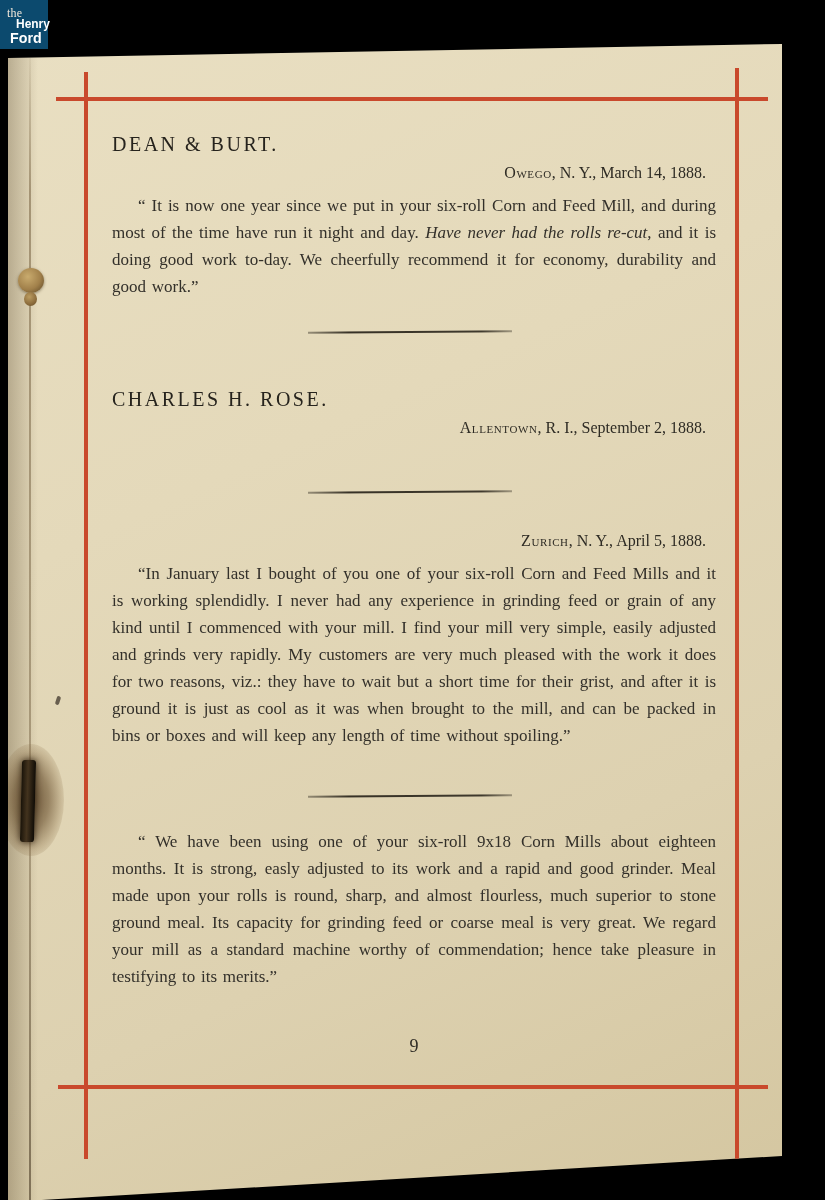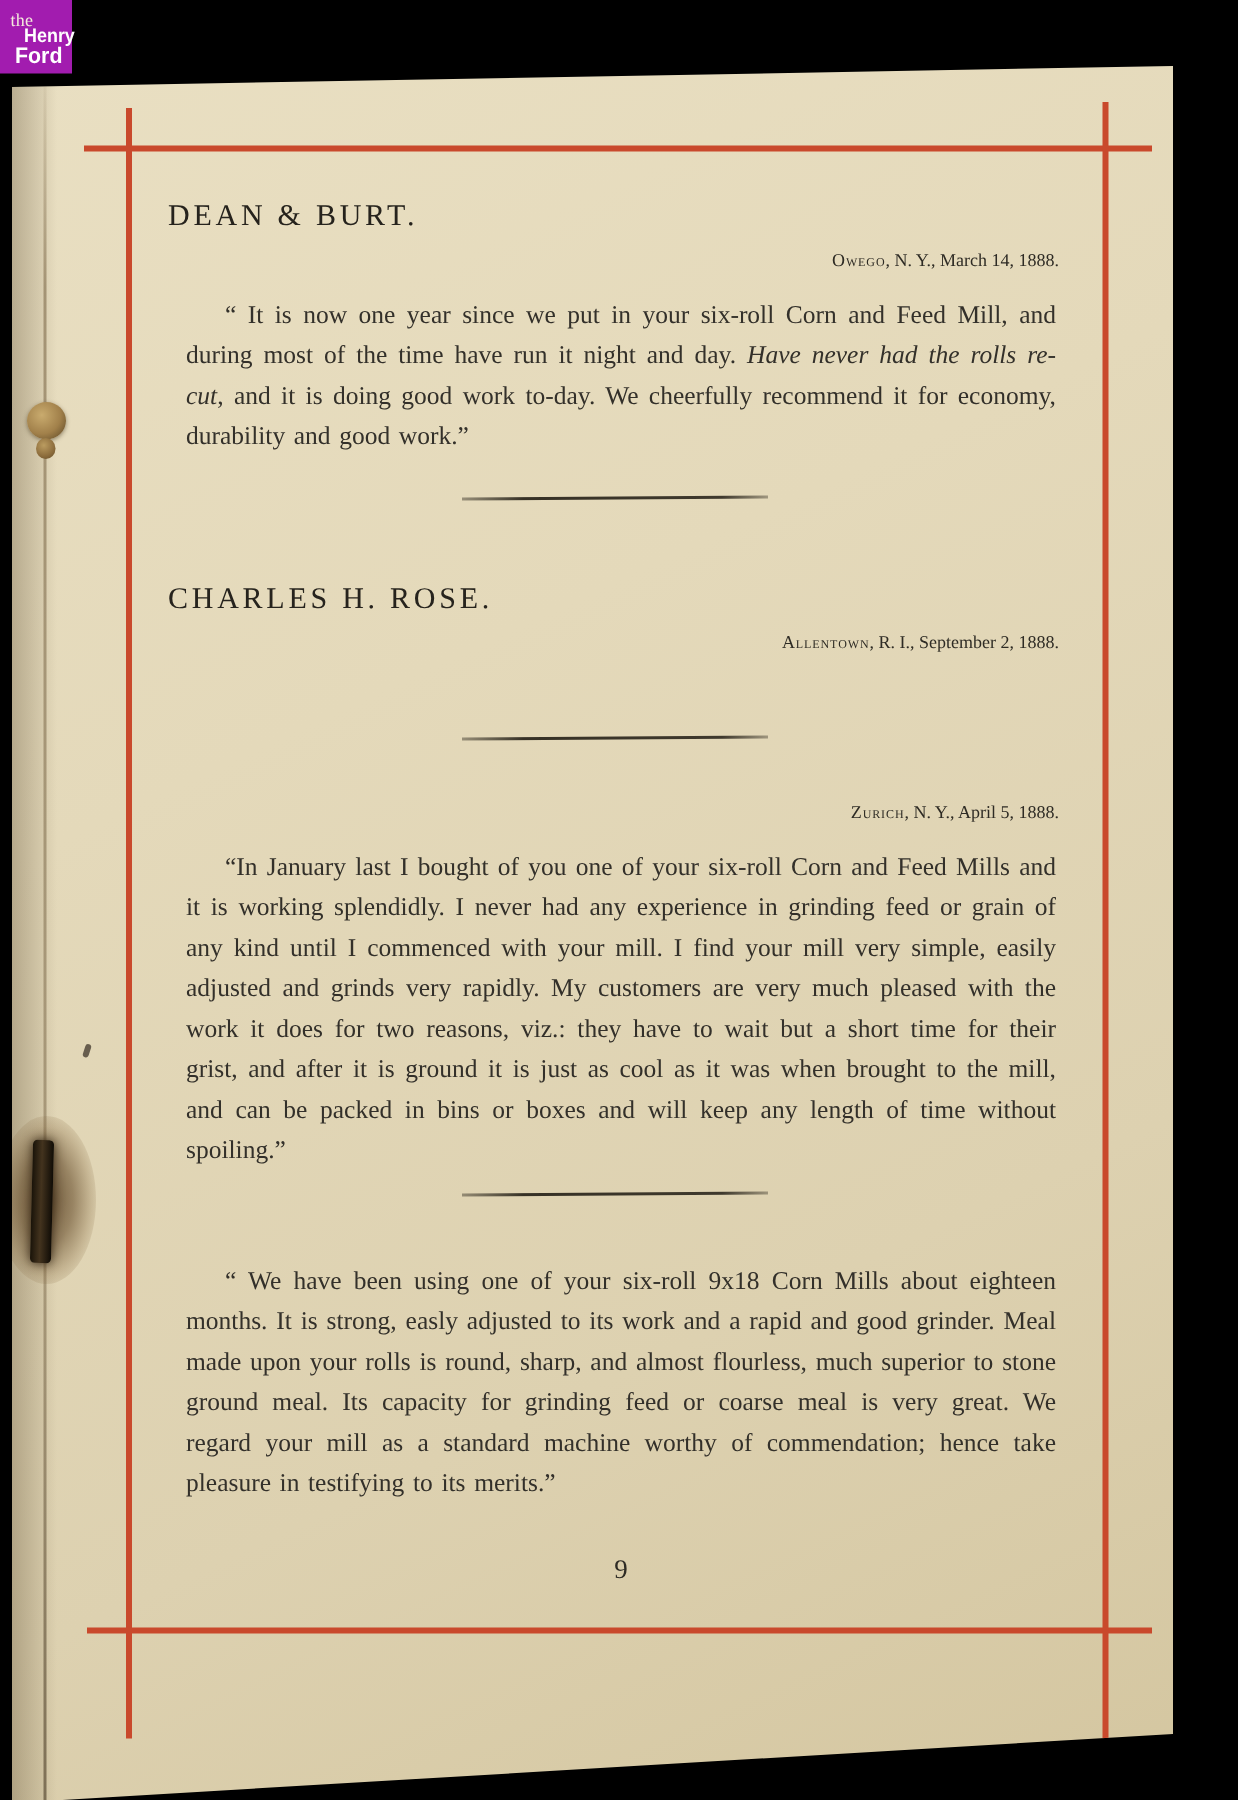--- a/index.html
+++ b/index.html
@@ -8,21 +8,21 @@
     background:#000;
     position:relative;
     overflow:hidden;
     font-family:"Liberation Serif", serif;
   }
 
   
   .thf-logo {
     position:absolute; left:0; top:0;
     width:48px; height:49px;
-    background:#a21caf;
+    background:#0c4a6e;
     z-index:5;
   }
   .thf-logo .the {
     position:absolute; left:7px; top:6px;
     font-family:"Liberation Serif", serif;
     font-size:12px; color:#f3e9dc; letter-spacing:0.2px;
   }
   .thf-logo .henry {
     position:absolute; left:16px; top:16px;
     font-family:"Liberation Sans", sans-serif;
@@ -102,27 +102,27 @@
     color:#302d26;
   }
   .testimonial h2 {
     margin:0 0 6px 0;
     font-size:20px; line-height:24px;
     font-weight:normal; letter-spacing:2.5px;
     color:#26231d;
   }
   .dateline {
     margin:0 0 8px 0;
-    font-size:12px; line-height:22px;
+    font-size:16px; line-height:22px;
     text-align:right; padding-right:10px;
     color:#2e2b24;
   }
   .dateline .place { font-variant:small-caps; letter-spacing:0.6px; }
   .quote {
-    margin:12px;
+    margin:0;
     font-size:17px; line-height:27px;
     text-align:justify; text-indent:26px;
     word-spacing:1.5px;
     color:#33302a;
   }
   .quote em { font-style:italic; }
 
   .divider {
     position:absolute; left:300px; width:204px; height:2px;
     background:linear-gradient(to right, rgba(58,52,40,0.45), rgba(45,40,30,0.95) 20%, rgba(45,40,30,0.9) 85%, rgba(58,52,40,0.4));

